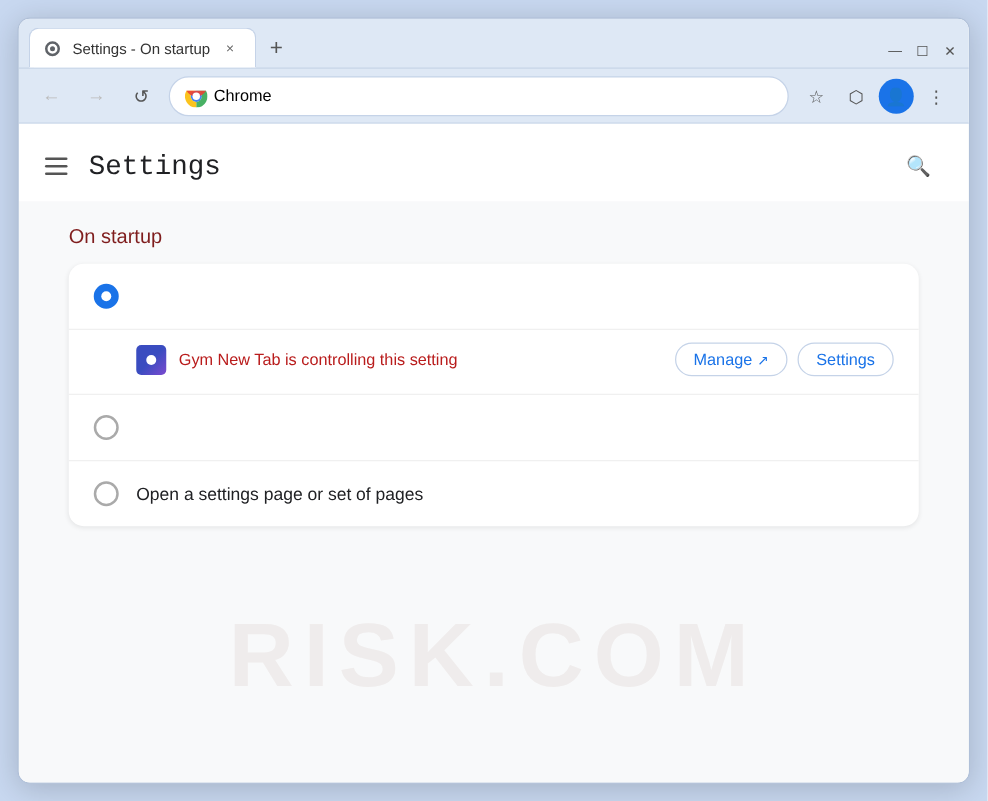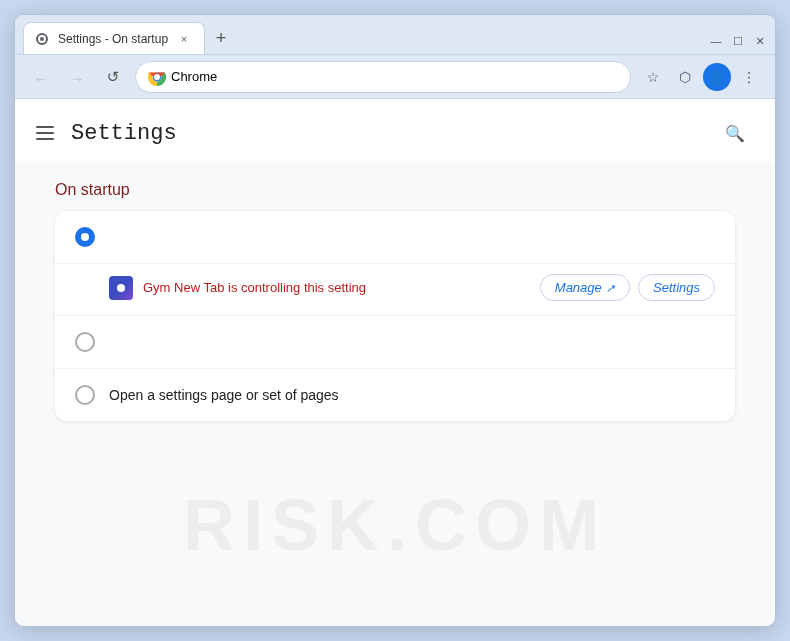--- a/index.html
+++ b/index.html
@@ -319,21 +319,20 @@
       border: 1px solid #c5d3e8;
       background: #fff;
       border-radius: 20px;
       padding: 5px 14px;
       font-size: 13px;
       color: #1a73e8;
       cursor: pointer;
       display: flex;
       align-items: flex-end;
       gap: 4px;
-      font-style: italic;
     }
     .ext-btn-icon {
       font-size: 11px;
     }
     
     .watermark {
       position: absolute;
       bottom: 60px;
       left: 50%;
       transform: translateX(-50%);

